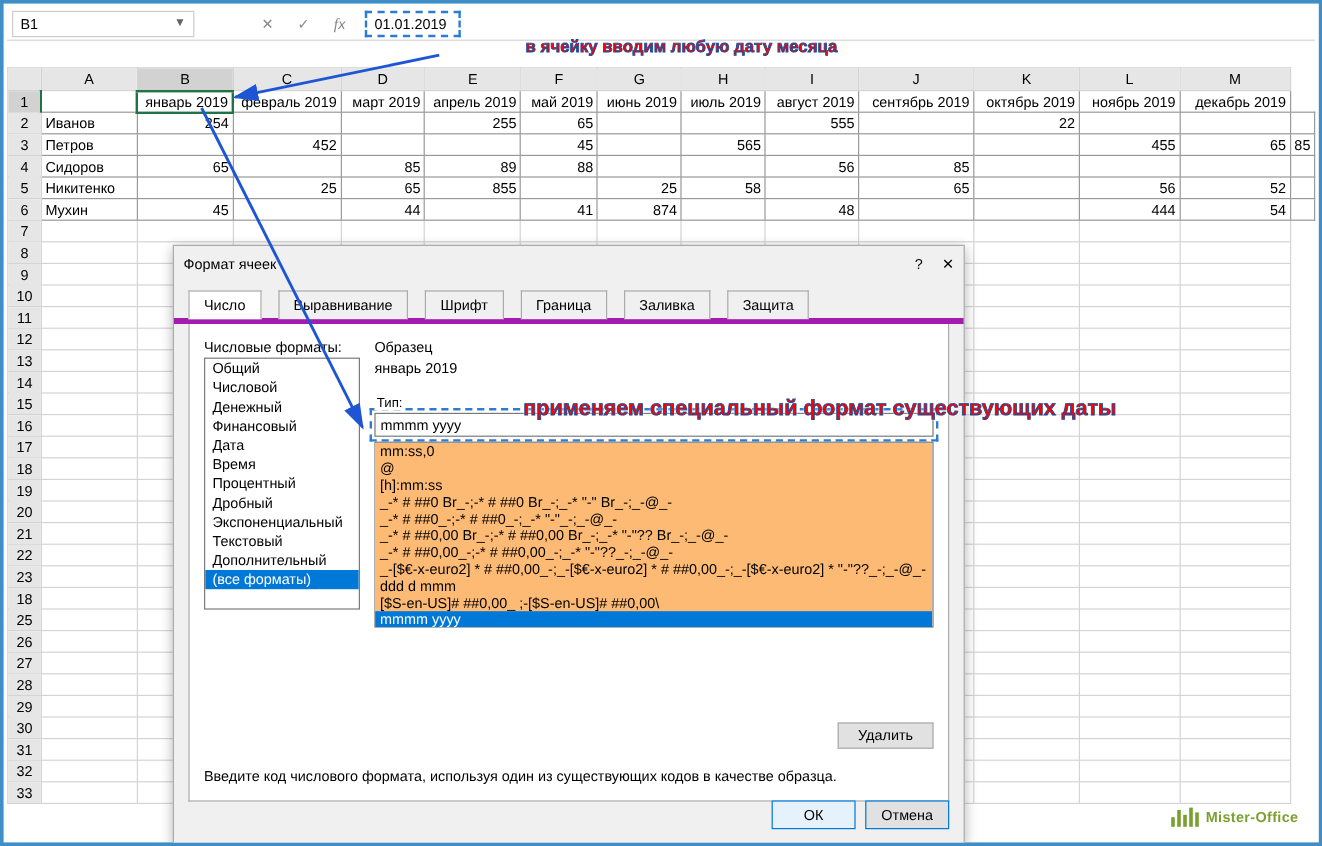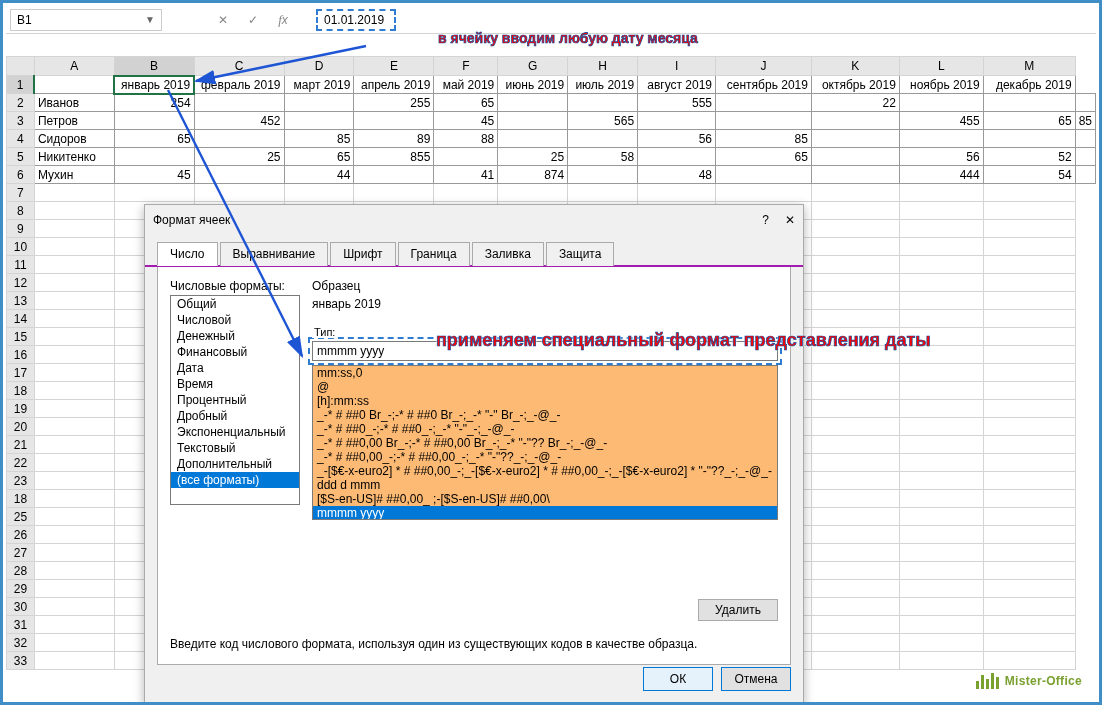--- a/index.html
+++ b/index.html
@@ -5,21 +5,21 @@
 *{box-sizing:border-box;margin:0;padding:0;font-family:'Segoe UI',Tahoma,sans-serif;font-size:12px}
 body{background:#fff;width:1102px;height:705px;position:relative;border:3px solid #3f8ec7;overflow:hidden}
 .outer{position:absolute;inset:3px;background:#fff}
 
 
 .fb{display:flex;align-items:center;height:28px;border-bottom:1px solid #d4d4d4;padding:0 4px;gap:4px}
 .namebox{width:152px;height:22px;border:1px solid #ccc;background:#fff;display:flex;align-items:center;padding:0 6px;justify-content:space-between}
 .namebox .dd{color:#666;font-size:10px}
 .fbtn{width:26px;height:22px;display:flex;align-items:center;justify-content:center;color:#888}
 .fx{font-style:italic;font-family:'Times New Roman',serif;font-size:13px}
-.fv{width:80px;height:22px;border:2px dashed #2e7cd1;display:flex;align-items:center;padding:0 6px;margin-left:16px;background:#fff}
+.fv{width:80px;height:22px;border:2px dashed #2e7cd1;display:flex;align-items:center;padding:0 6px;margin-left:4px;background:#fff}
 
 
 .anno1{position:absolute;top:24px;left:432px;color:#f00;font-weight:bold;font-size:14px;text-shadow:0 0 2px #fff,0 0 2px #fff;-webkit-text-stroke:0.7px #0b4fa0}
 .anno2{position:absolute;top:324px;left:430px;color:#f00;font-weight:bold;font-size:18px;text-shadow:0 0 2px #fff,0 0 2px #fff;-webkit-text-stroke:0.7px #0b4fa0}
 
 
 .grid{position:absolute;top:50px;left:0;right:0}
 table{border-collapse:collapse;width:100%}
 th,td{border:1px solid #d4d4d4;height:18px;padding:1px 3px;font-size:12px;white-space:nowrap}
 th{background:#e6e6e6;font-weight:normal;text-align:center;position:relative}
@@ -32,21 +32,21 @@
 td.hdr{text-align:right}
 td.selcell{border:2px solid #217346;text-align:right}
 td.databorder{border:1px solid #999}
 .corner{background:#e6e6e6;width:28px}
 
 
 .dlg{position:absolute;top:198px;left:138px;width:660px;height:500px;background:#f0f0f0;border:1px solid #aaa;box-shadow:0 3px 10px rgba(0,0,0,0.3)}
 .dlg-title{height:30px;display:flex;align-items:center;justify-content:space-between;padding:0 8px;font-size:12px}
 .dlg-title .btns{display:flex;gap:16px;font-size:14px}
 .dlg-title .btns span{cursor:pointer}
-.tabs{display:flex;gap:2px;padding:6px 12px 0 12px;border-bottom:2px solid #a21caf}
+.tabs{display:flex;gap:14px;padding:6px 12px 0 12px;border-bottom:5px solid #a21caf}
 .tab{padding:4px 12px;border:1px solid #aaa;border-bottom:none;background:#f0f0f0;position:relative;top:1px}
 .tab.active{background:#fff;border-bottom:1px solid #fff}
 .dlg-body{background:#fff;margin:0 12px 12px 12px;padding:12px;height:398px;border:1px solid #aaa;border-top:none;position:relative}
 .catlbl{font-size:12px;margin-bottom:2px}
 .catlist{width:130px;height:210px;border:1px solid #7a7a7a;overflow-y:auto;background:#fff;position:absolute;top:28px;left:12px}
 .catlist div{padding:1px 6px;font-size:12px}
 .catlist div.sel{background:#0078d7;color:#fff}
 .sample-area{position:absolute;left:154px;top:12px;right:12px}
 .sample-box{border:none;padding:0 0 8px 0}
 .sample-box .lbl{font-size:12px}
@@ -704,21 +704,21 @@
     </div>
     <button class="delbtn">Удалить</button>
     <div class="hint">Введите код числового формата, используя один из существующих кодов в качестве образца.</div>
   </div>
   <div class="dlg-foot">
     <button class="ok">ОК</button>
     <button>Отмена</button>
   </div>
 </div>
 
-<div class="anno2">применяем специальный формат представления даты</div>
+<div class="anno2">применяем специальный формат существующих даты</div>
 
 <svg class="arrows" width="1102" height="705">
   <defs>
         <marker id="ah" markerWidth="10" markerHeight="10" refX="8" refY="3" orient="auto">
           <path d="M0,0 L0,6 L9,3 z" fill="#1e55d4"></path>
         </marker>
       </defs>
   <line x1="360" y1="40" x2="190" y2="75" stroke="#1e55d4" stroke-width="2.4" marker-end="url(#ah)"></line>
   <line x1="162" y1="84" x2="296" y2="350" stroke="#1e55d4" stroke-width="2.4" marker-end="url(#ah)"></line>
 </svg>

